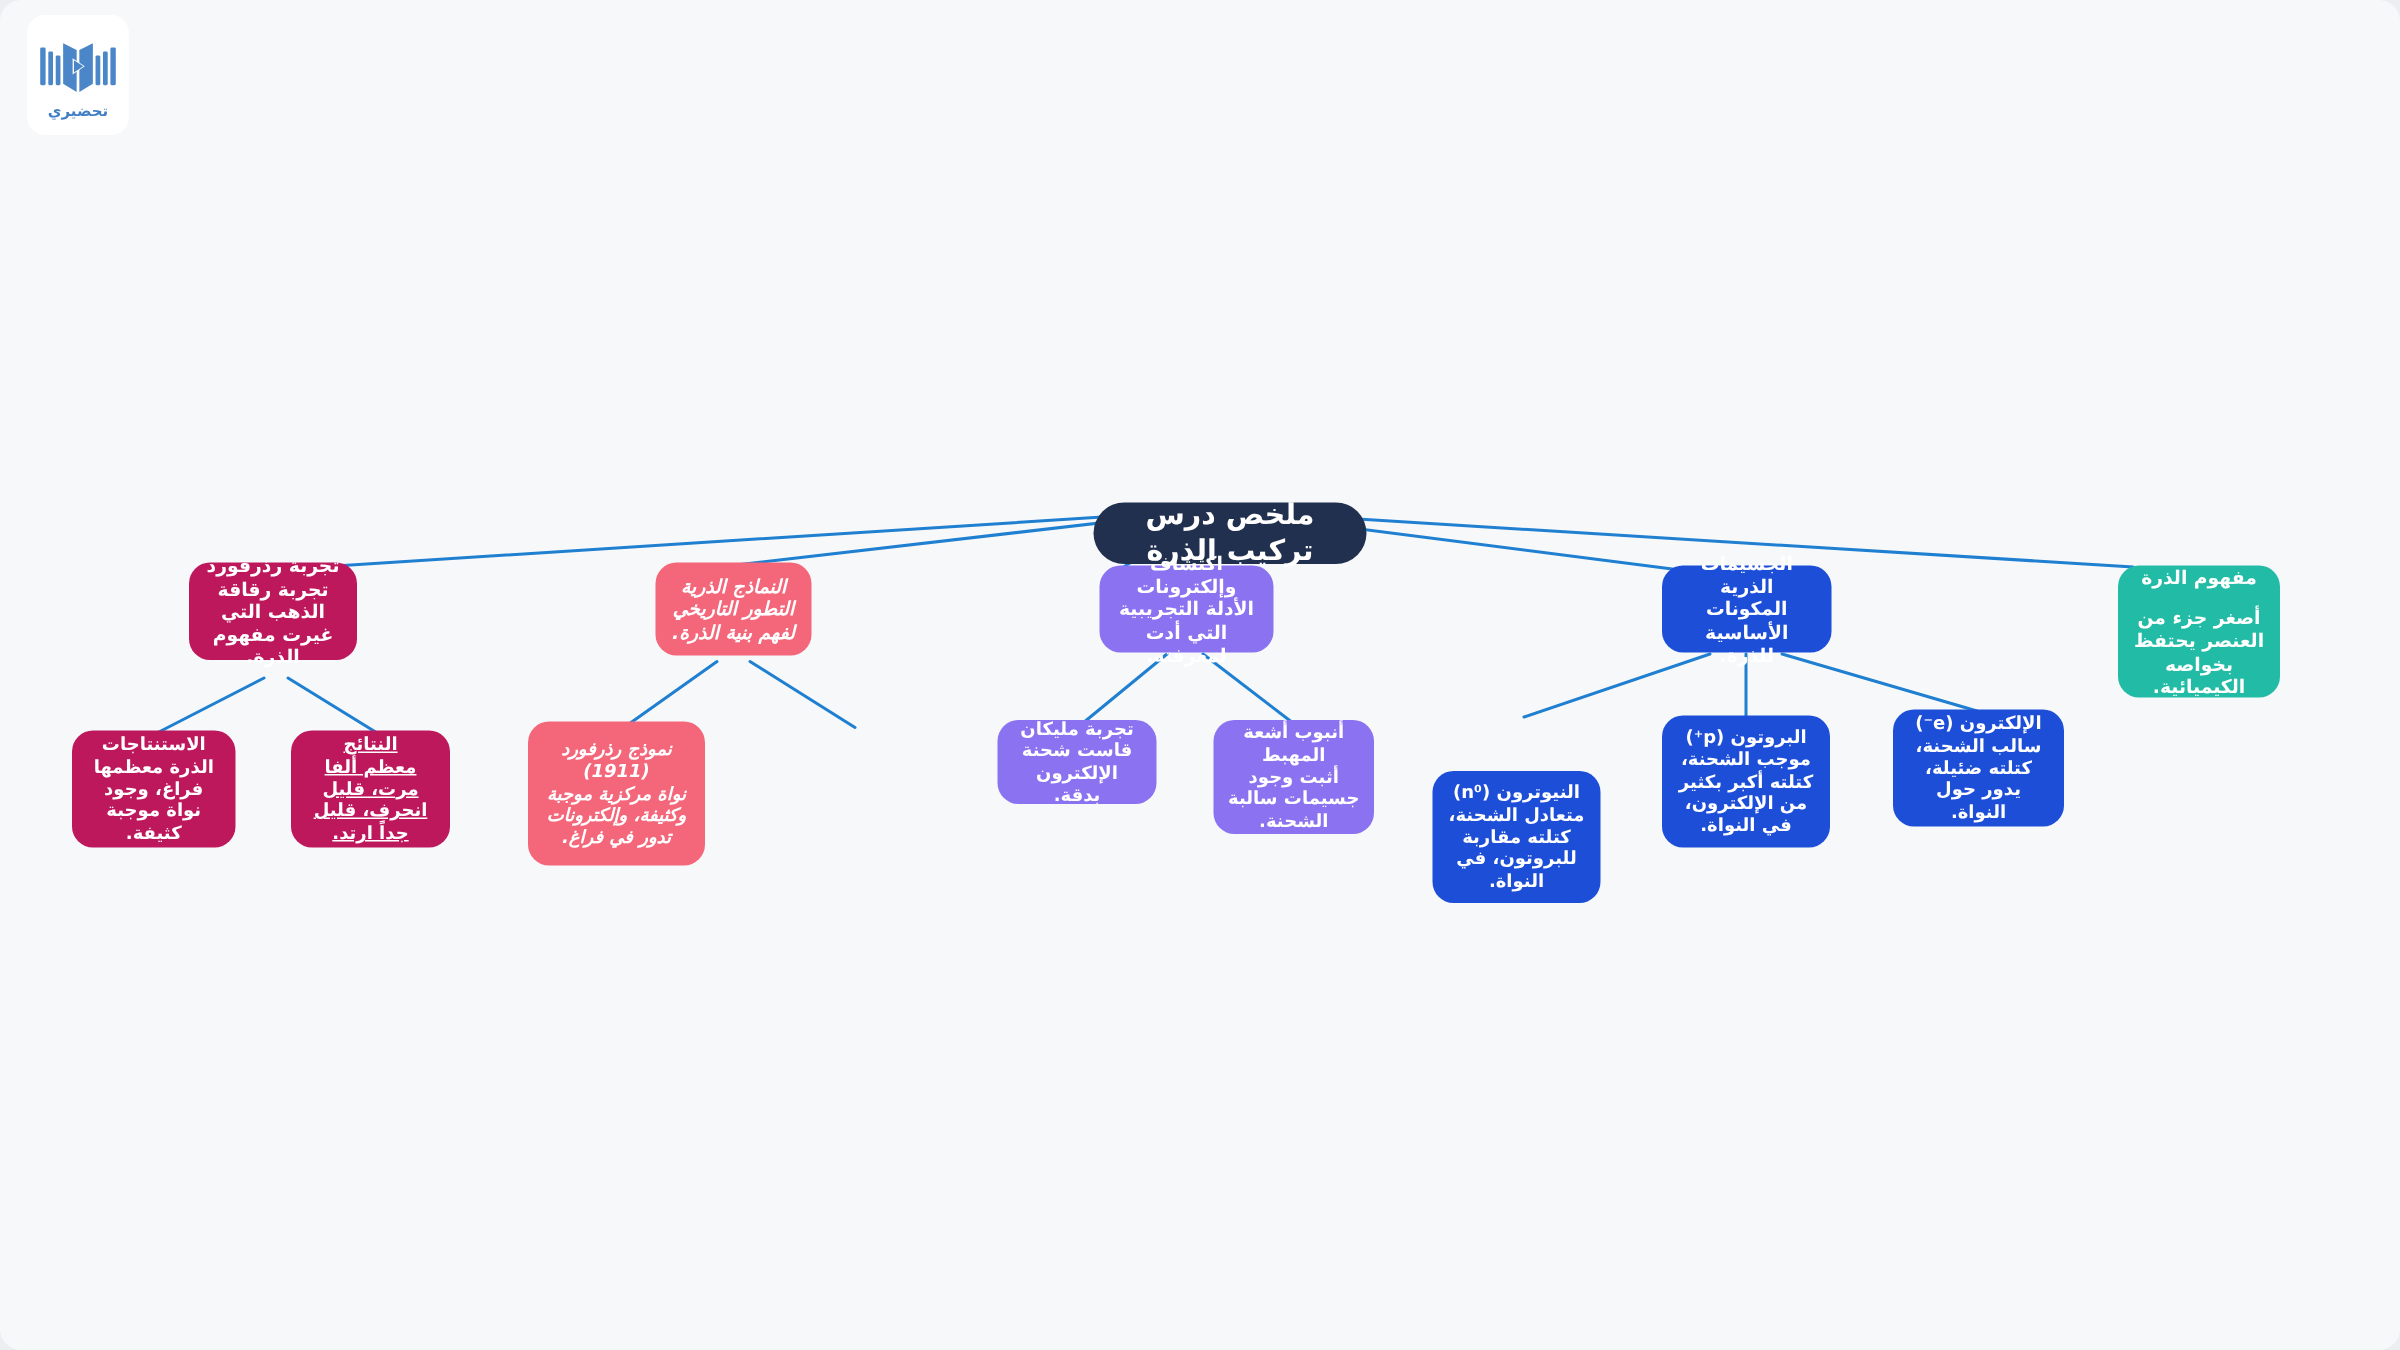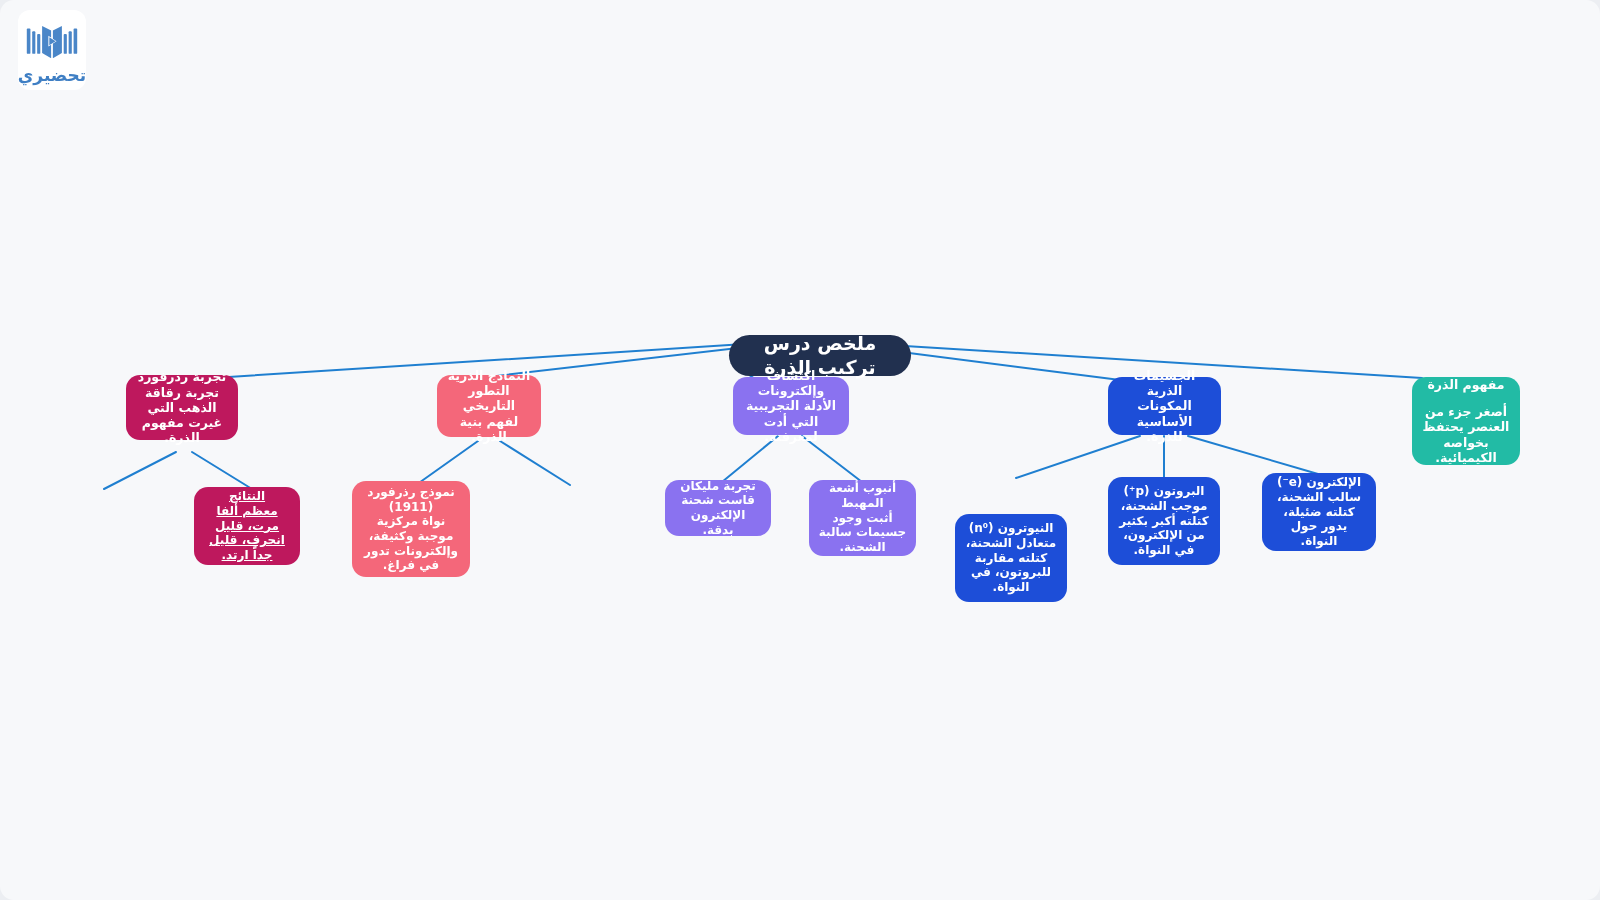--- a/index.html
+++ b/index.html
@@ -31,21 +31,21 @@
     border-radius: 12px;
     display: flex;
     flex-direction: column;
     align-items: center;
     justify-content: center;
     gap: 2px;
     padding-top: 4px;
   }
   #logo .mark { width: 54px; height: 44px; display: block; }
   #logo .wordmark {
-    font-size: 17px;
+    font-size: 10px;
     color: #3f7fc4;
     font-weight: 700;
     line-height: 1;
     letter-spacing: 0px;
   }
 
   
   #edges {
     position: absolute;
     left: 0; top: 0;
@@ -80,21 +80,21 @@
     left: 729px; top: 299px;
     width: 182px; height: 41px;
     letter-spacing: .2px;
     margin-top: 36px;
   }
 
   .lvl1 { font-size: 12.5px; }
   .lvl2 { font-size: 12px; }
 
   .c-orange { background: #be185d; }
-  .c-pink   { background: #f4677a; }
+  .c-pink   { background: #f4677a; font-style: italic; }
   .c-purple { background: #8a72f0; }
   .c-blue   { background: #1d4ed8; }
   .c-teal   { background: #22bba5; }
 </style>
 </head>
 <body>
 
 <div id="page">
 
   <div id="logo">
@@ -141,20 +141,24 @@
 
   <div class="node root">
     <span class="title">ملخص درس تركيب الذرة</span>
   </div>
 
   <div class="node lvl1 c-orange" style="left:126px; top:375px; width:112px; height:65px;">
     <span class="title">تجربة رذرفورد</span>
     <span class="desc">تجربة رقاقة الذهب التي غيرت مفهوم الذرة.</span>
   </div>
 
+  <div class="node lvl2 c-orange" style="left:48px; top:487px; width:109px; height:78px;">
+    <span class="title">الاستنتاجات</span>
+    <span class="desc">الذرة معظمها فراغ، وجود نواة موجبة كثيفة.</span>
+  </div>
 
   <div class="node lvl2 c-orange" style="left:194px; top:487px; width:106px; height:78px;text-decoration:underline;">
     <span class="title">النتائج</span>
     <span class="desc">معظم ألفا مرت، قليل انحرف، قليل جداً ارتد.</span>
   </div>
 
   <div class="node lvl1 c-pink" style="left:437px; top:375px; width:104px; height:62px;">
     <span class="title">النماذج الذرية</span>
     <span class="desc">التطور التاريخي لفهم بنية الذرة.</span>
   </div>

